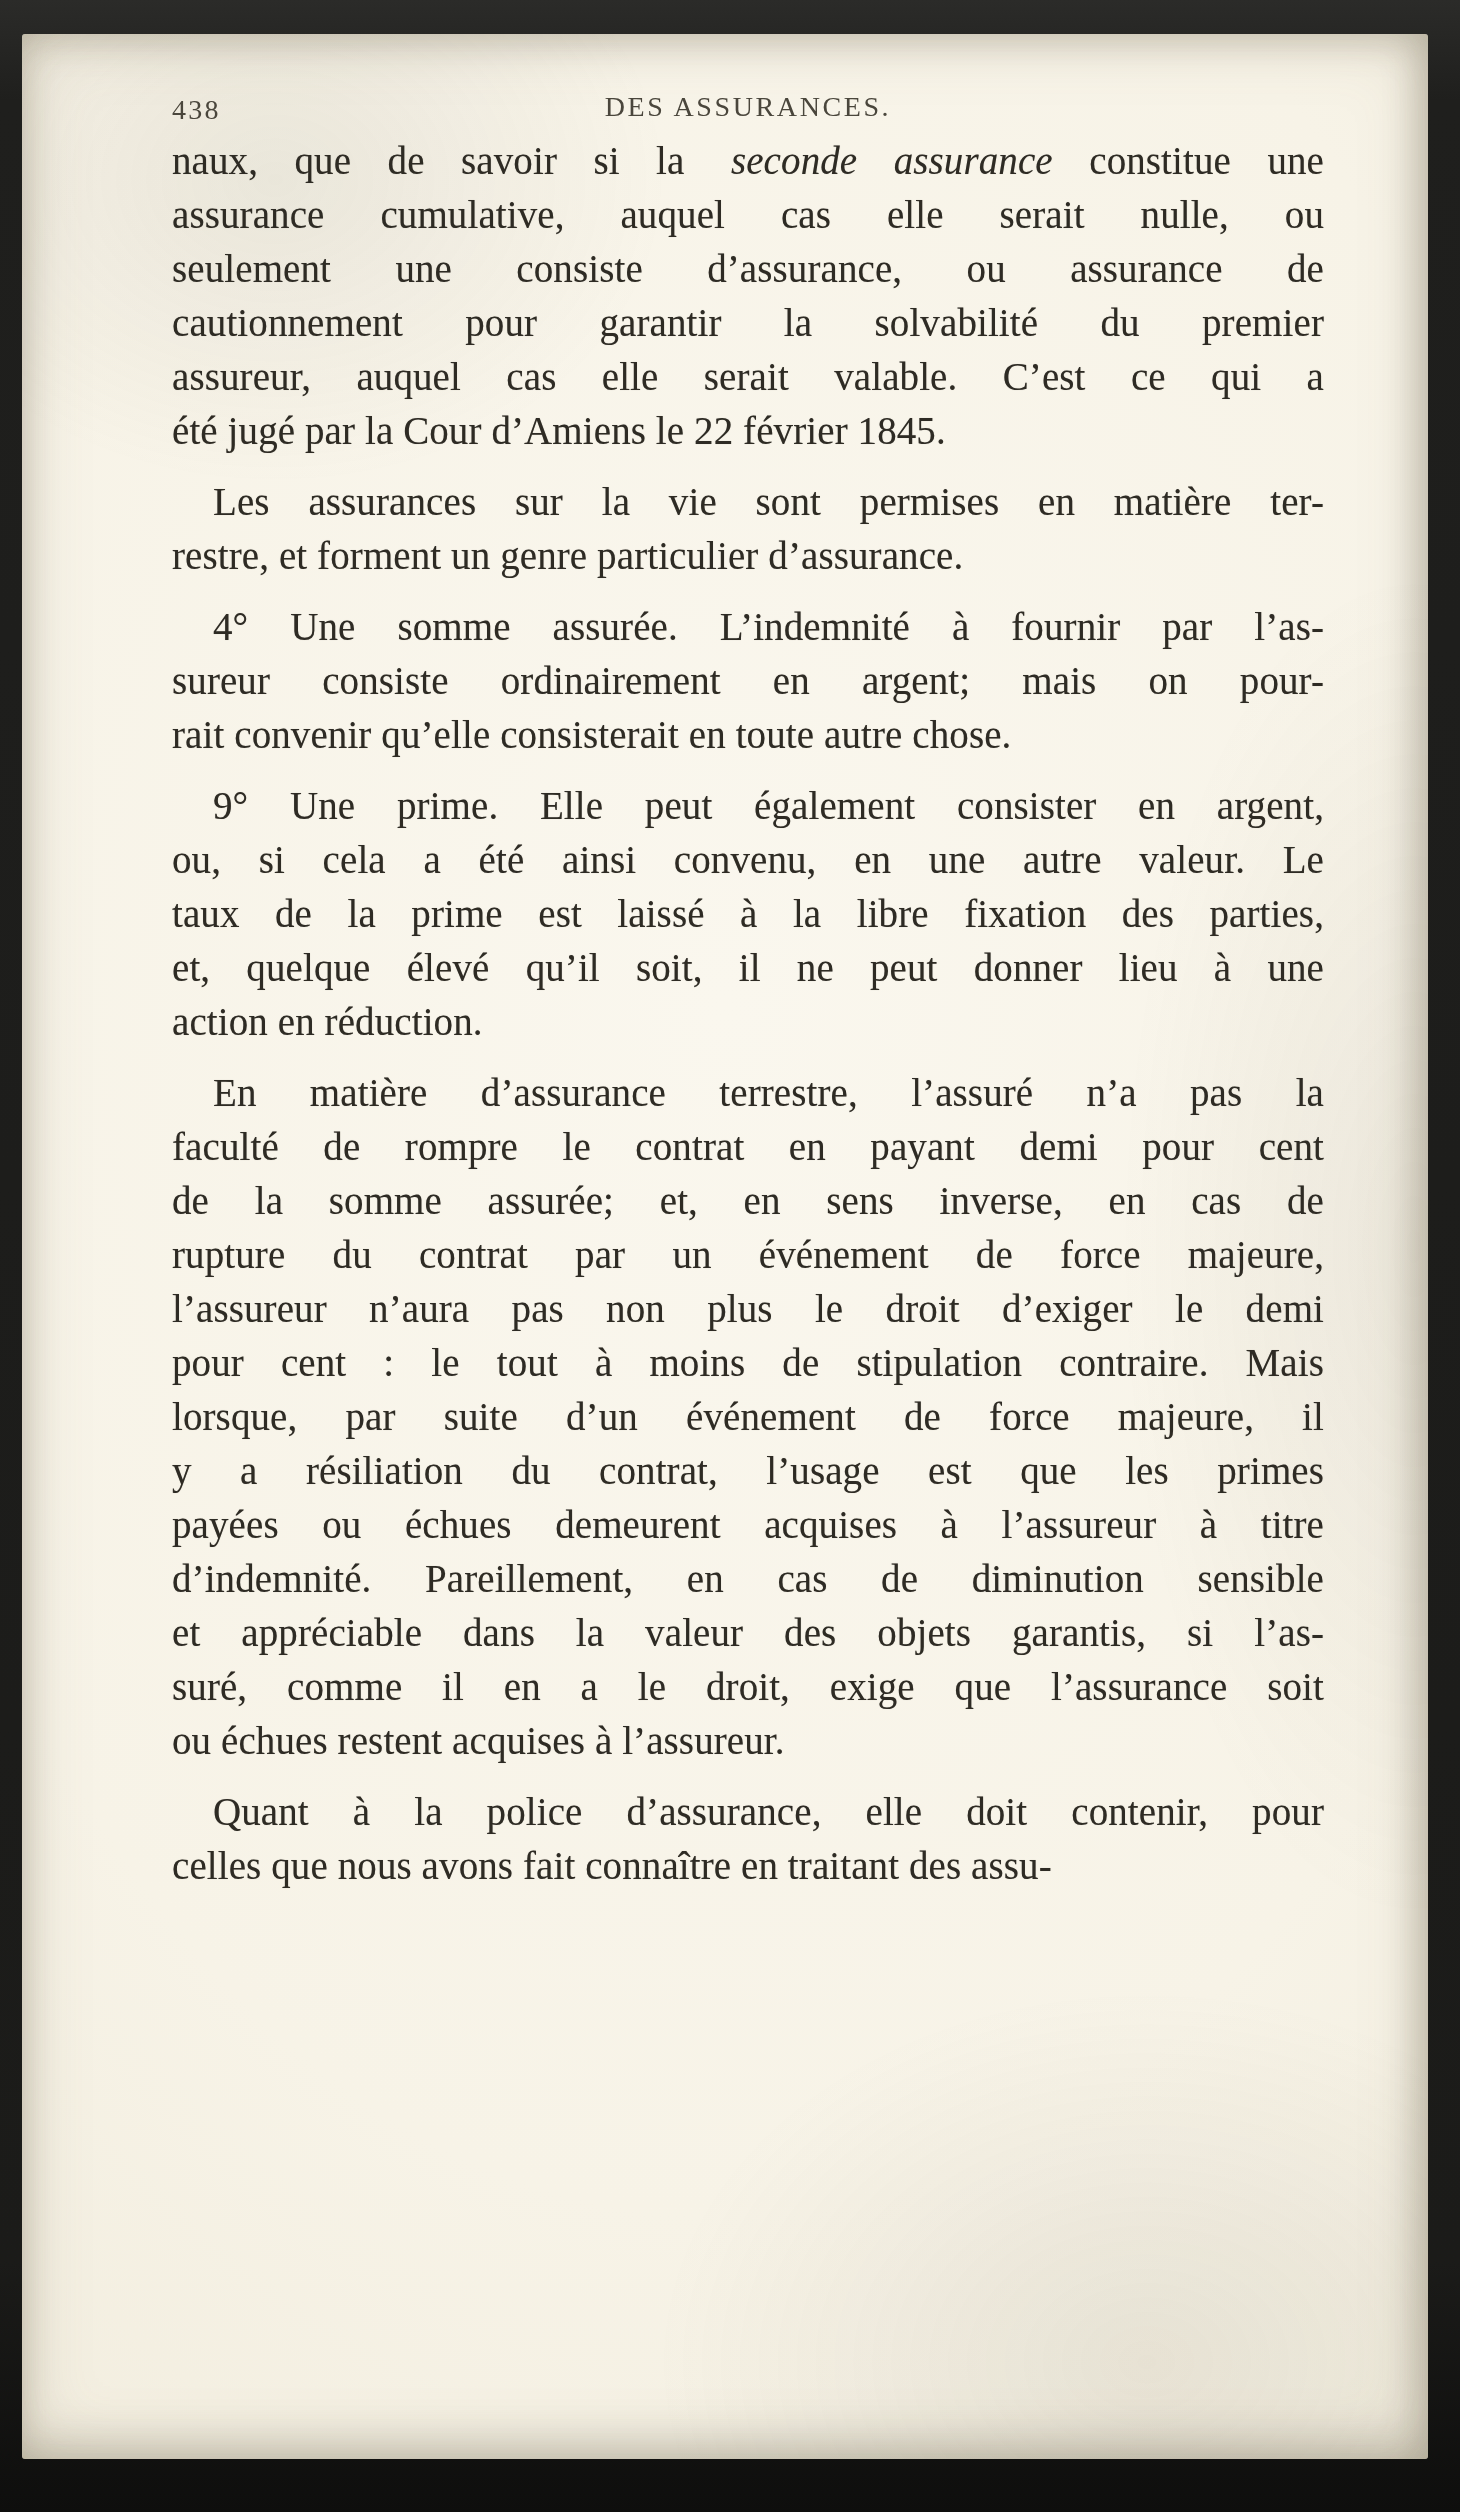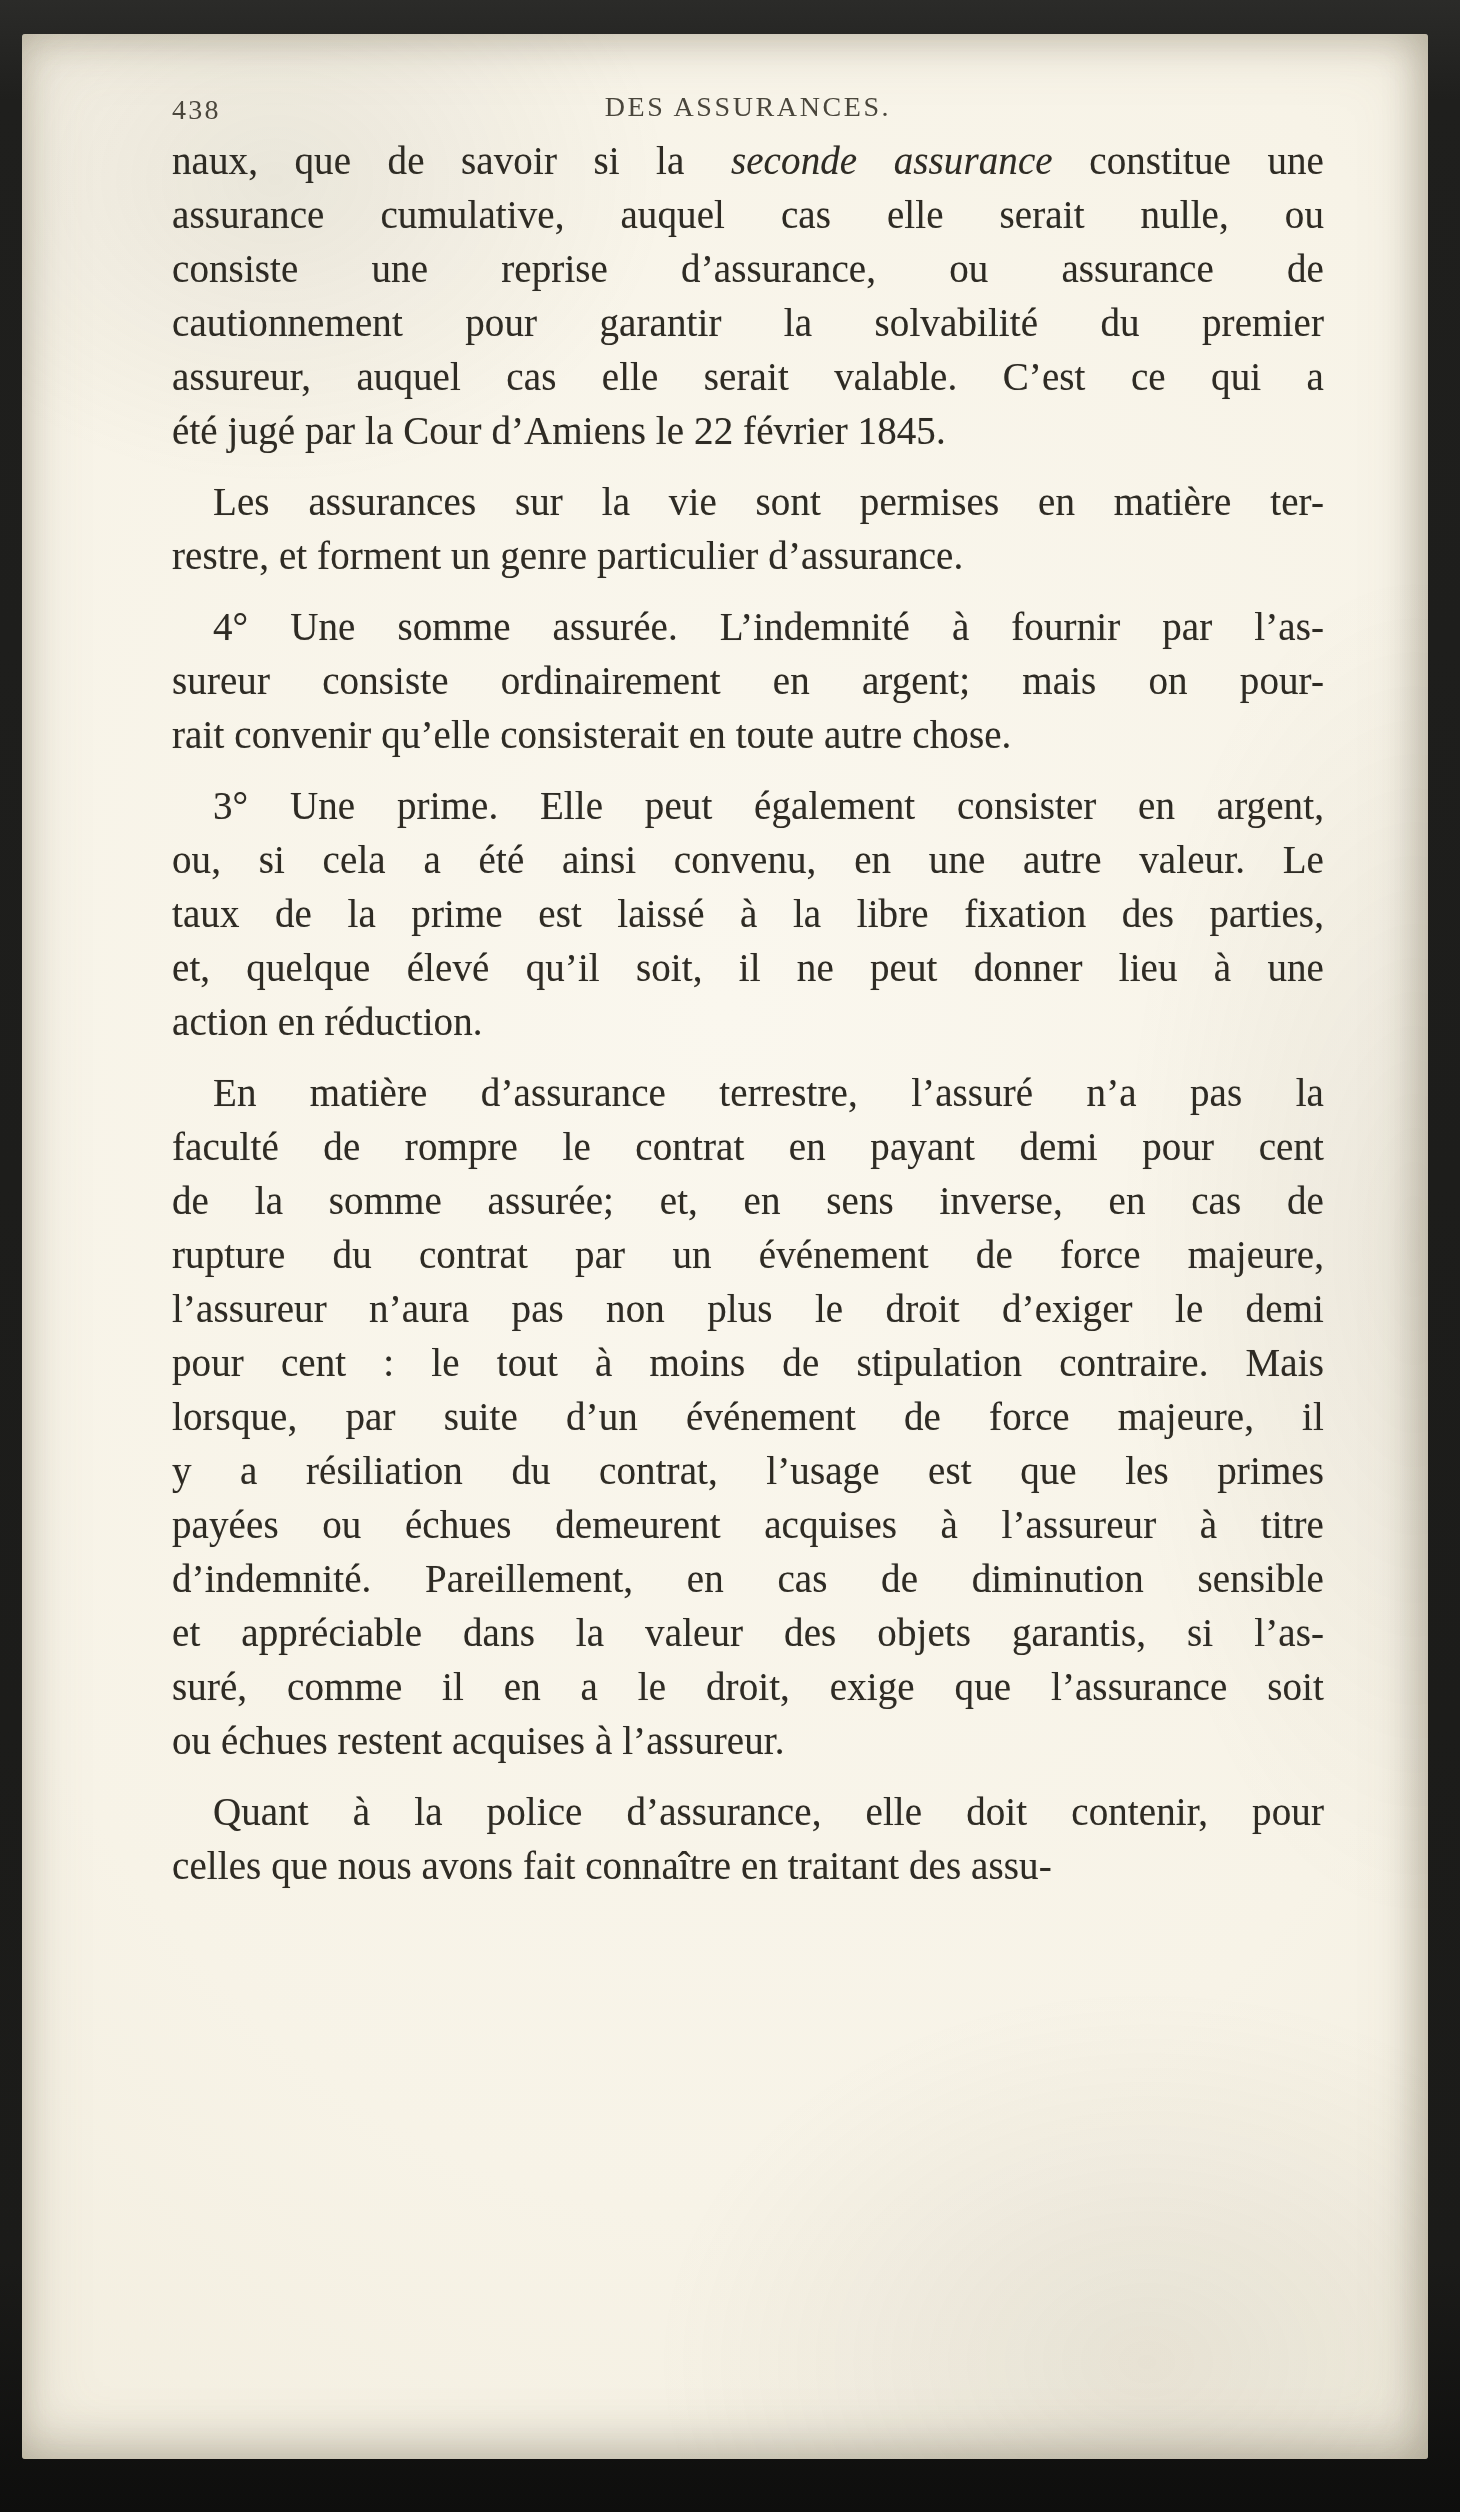--- a/index.html
+++ b/index.html
@@ -69,30 +69,30 @@
   <div class="paper">
     <div class="paper-texture"></div>
     <div class="content">
       <div class="page-header">
         <span class="page-num">438</span>
         <span class="running-title">DES ASSURANCES.</span>
       </div>
       <div class="page-body">
           <div class="line"><span>naux, que de savoir si la </span><em>seconde assurance</em><span> constitue une</span></div>
           <div class="line"><span>assurance cumulative, auquel cas elle serait nulle, ou</span></div>
-          <div class="line"><span>consiste une reprise d’assurance, ou assurance de</span></div>
+          <div class="line"><span>seulement une consiste d’assurance, ou assurance de</span></div>
           <div class="line"><span>cautionnement pour garantir la solvabilité du premier</span></div>
           <div class="line"><span>assureur, auquel cas elle serait valable. C’est ce qui a</span></div>
           <div class="line end"><span>été jugé par la Cour d’Amiens le 22 février 1845.</span></div>
           <div class="line indent"><span>Les assurances sur la vie sont permises en matière ter-</span></div>
           <div class="line end"><span>restre, et forment un genre particulier d’assurance.</span></div>
           <div class="line indent"><span>4° Une somme assurée. L’indemnité à fournir par l’as-</span></div>
           <div class="line"><span>sureur consiste ordinairement en argent; mais on pour-</span></div>
           <div class="line end"><span>rait convenir qu’elle consisterait en toute autre chose.</span></div>
-          <div class="line indent"><span>3° Une prime. Elle peut également consister en argent,</span></div>
+          <div class="line indent"><span>9° Une prime. Elle peut également consister en argent,</span></div>
           <div class="line"><span>ou, si cela a été ainsi convenu, en une autre valeur. Le</span></div>
           <div class="line"><span>taux de la prime est laissé à la libre fixation des parties,</span></div>
           <div class="line"><span>et, quelque élevé qu’il soit, il ne peut donner lieu à une</span></div>
           <div class="line end"><span>action en réduction.</span></div>
           <div class="line indent"><span>En matière d’assurance terrestre, l’assuré n’a pas la</span></div>
           <div class="line"><span>faculté de rompre le contrat en payant demi pour cent</span></div>
           <div class="line"><span>de la somme assurée; et, en sens inverse, en cas de</span></div>
           <div class="line"><span>rupture du contrat par un événement de force majeure,</span></div>
           <div class="line"><span>l’assureur n’aura pas non plus le droit d’exiger le demi</span></div>
           <div class="line"><span>pour cent : le tout à moins de stipulation contraire. Mais</span></div>

